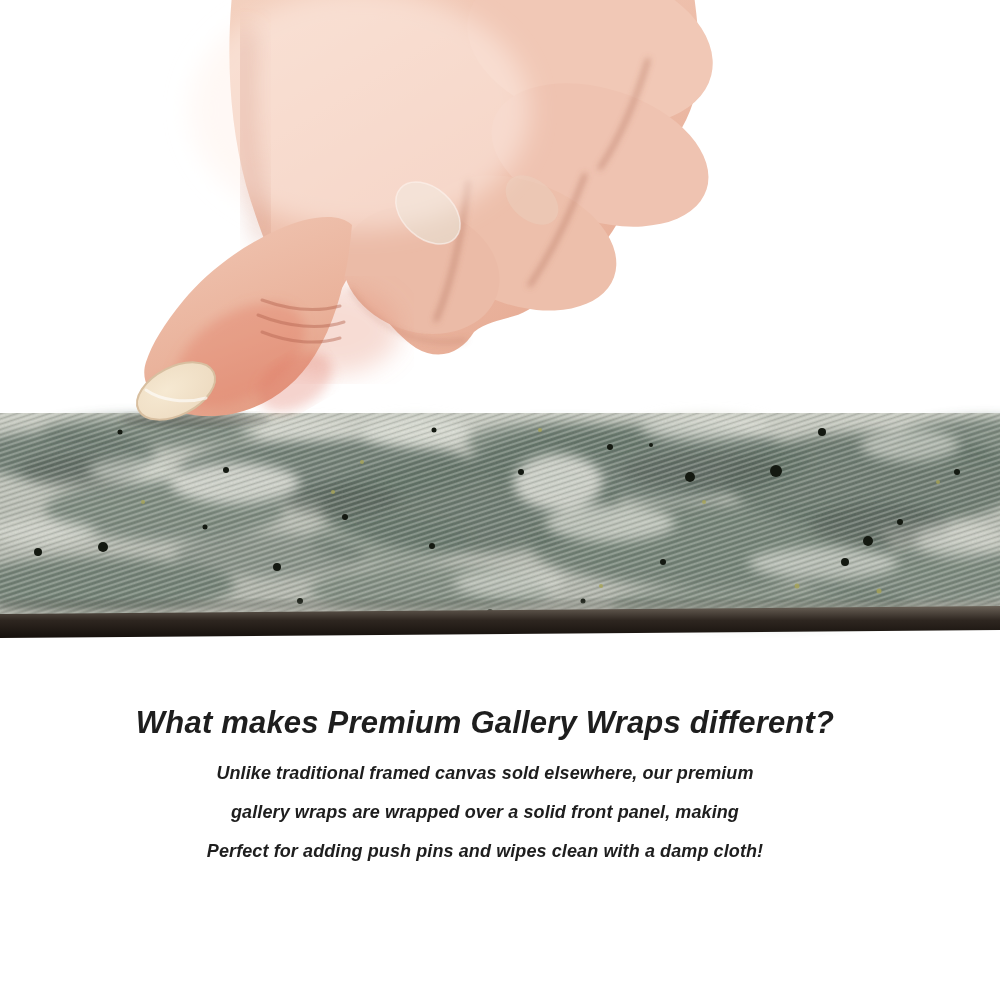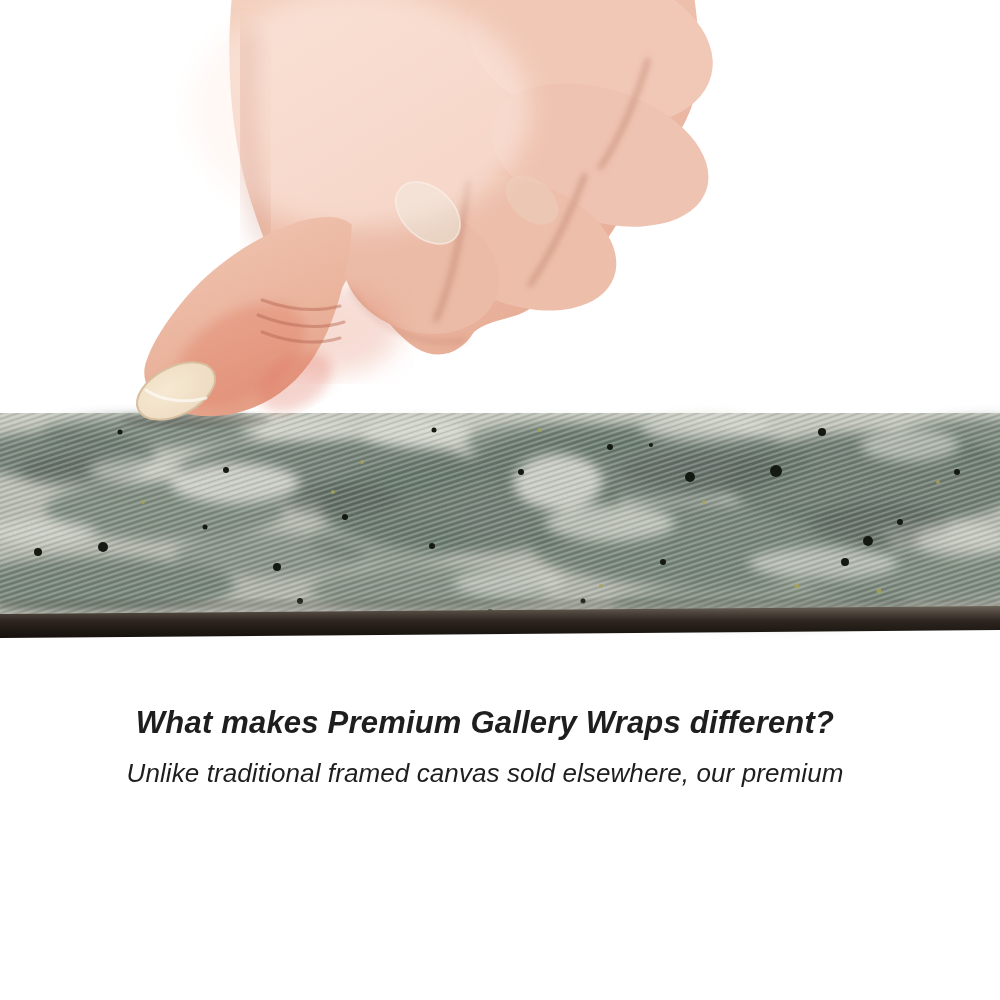--- a/index.html
+++ b/index.html
@@ -21,22 +21,22 @@
   }
   .headline{
     margin:62px 0 10px 0;
     font-size:31px;
     font-weight:700;
     letter-spacing:.2px;
     line-height:42px;
   }
   .body-line{
     margin:0;
-    font-size:26px;
-    font-weight:400;
+    font-size:18px;
+    font-weight:700;
     line-height:39px;
     letter-spacing:.1px;
   }
 </style>
 </head>
 <body>
 
 <div class="stage">
 
   <div class="photo">
@@ -235,15 +235,17 @@
           <ellipse cx="176" cy="391" rx="42" ry="24" transform="rotate(-27 176 391)" fill="url(#nailG)" stroke="#d8bfa0" stroke-width="2"></ellipse>
           <path d="M 146,390 C 160,400 185,404 206,398" fill="none" stroke="rgba(255,255,255,0.6)" stroke-width="3" stroke-linecap="round"></path>
         </g>
       </g>
     </svg>
   </div>
 
   <div class="copy">
     <h1 class="headline">What makes Premium Gallery Wraps different?</h1>
     <p class="body-line">Unlike traditional framed canvas sold elsewhere, our premium</p>
+    <p class="body-line">gallery wraps are wrapped over a solid front panel, making</p>
+    <p class="body-line">Perfect for adding push pins and wipes clean with a damp cloth!</p>
   </div>
 
 </div>
 
 </body></html>

